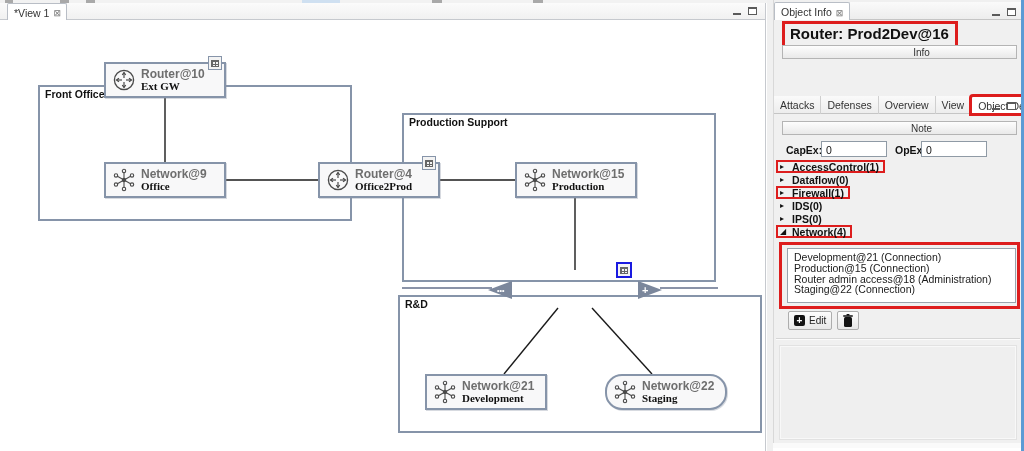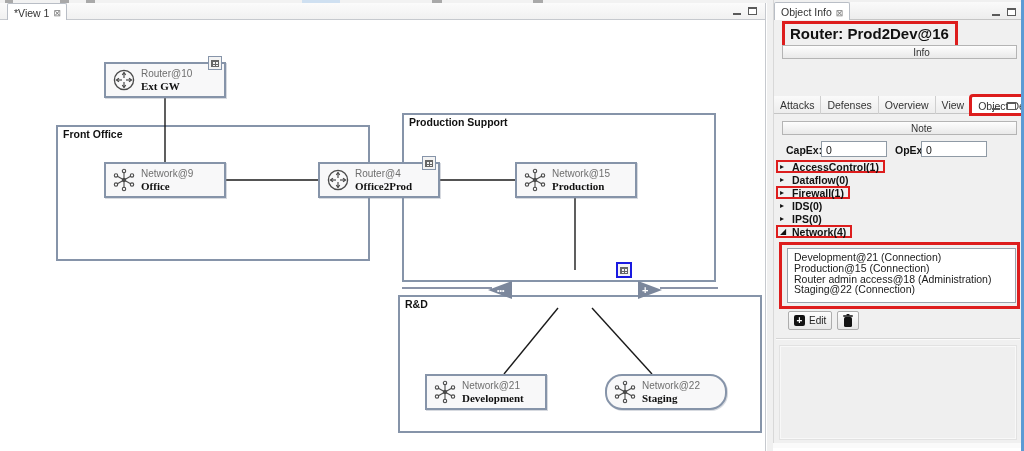--- a/index.html
+++ b/index.html
@@ -32,21 +32,21 @@
   svg.edges { position:absolute; left:0; top:0; pointer-events:none; }
 
   .stub { position:absolute; height:2px; background:#8a93a8; }
 
   .node { position:absolute; width:122px; height:36px; background:#f8f8f9;
     border:2px solid #8694a9; box-shadow:1px 1px 0 rgba(140,150,165,.35);
     display:flex; align-items:center; }
   .node.selected { border:2.5px solid #1a1ae0; background:#fcfcff; height:38px; }
   .node-icon { width:26px; margin-left:5px; flex:0 0 26px; }
   .node-text { display:flex; flex-direction:column; margin-left:4px; line-height:12px; }
-  .node-title { font-size:10px; color:#6e6e6e; }
+  .node-title { font-size:12px; color:#6e6e6e;font-weight:bold; }
   .node-name { font-size:11px; font-weight:bold; color:#111;font-family:Liberation Serif, serif; }
 
   .badge { position:absolute; width:14px; height:14px; background:#f3f3f3;
     border:1px solid #8694a9; display:flex; align-items:center; justify-content:center; }
   .badge.sel { border:2px solid #1a1ae0; width:16px; height:16px; }
   .badge-grid { width:8px; height:7px;
     background:repeating-linear-gradient(#666 0 1px, transparent 1px 3px),
                repeating-linear-gradient(90deg,#666 0 1px, transparent 1px 3px);
     border:1px solid #666; }
 
@@ -124,21 +124,21 @@
       <span class="tab-close">⊠</span>
     </div>
     <div class="minmax" style="right:8px; top:4px;">
       <span class="ic-min"></span>
       <span class="ic-max"></span>
     </div>
   </div>
 
   <div class="diagram">
 
-    <div class="group-box" style="left:56px;top:64px;width:314px;height:136px;margin-top:40px;">
+    <div class="group-box" style="left:38px;top:64px;width:314px;height:136px;">
       <span class="group-label">Front Office</span>
     </div>
     <div class="group-box" style="left:402px;top:92px;width:314px;height:169px;">
       <span class="group-label">Production Support</span>
     </div>
     <div class="group-box" style="left:398px;top:274px;width:364px;height:138px;">
       <span class="group-label">R&amp;D</span>
     </div>
 
     <div class="stub" style="left:402px;top:266px;width:90px;"></div>

